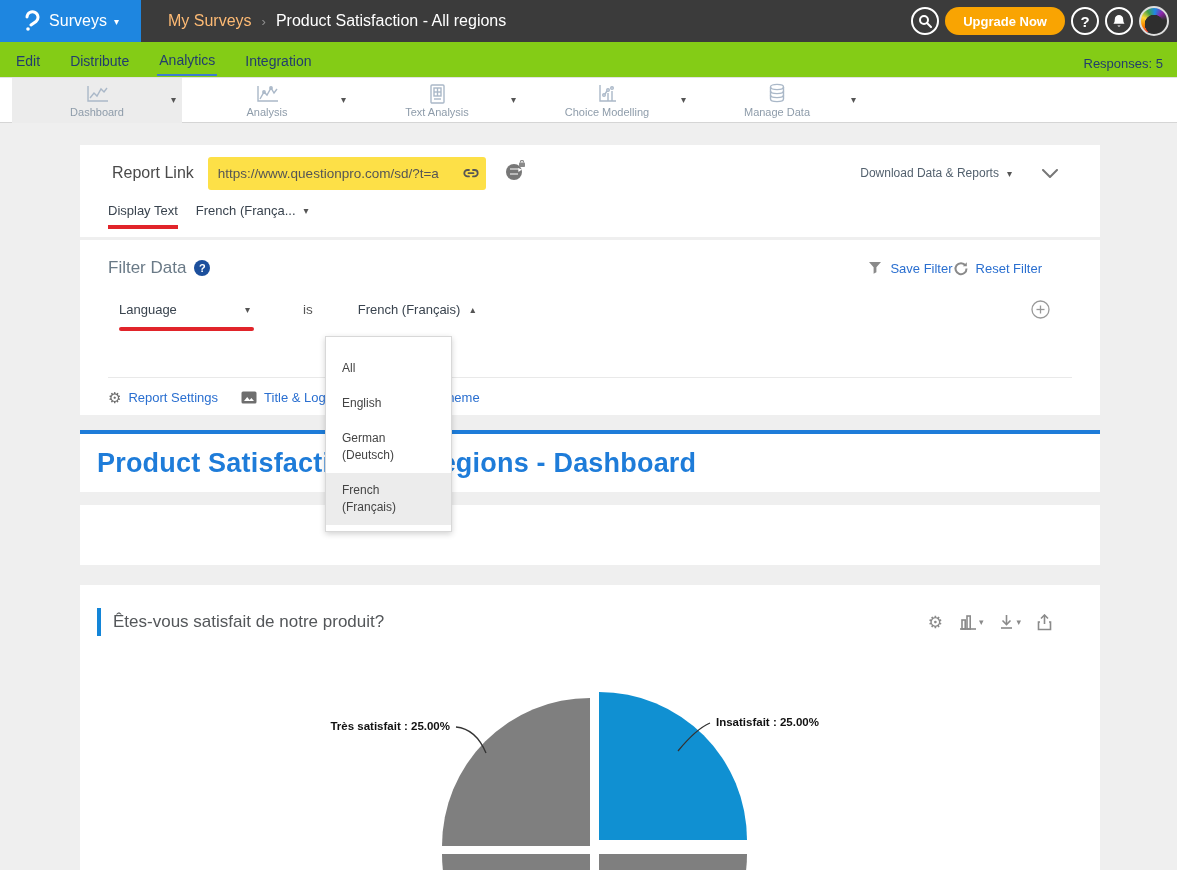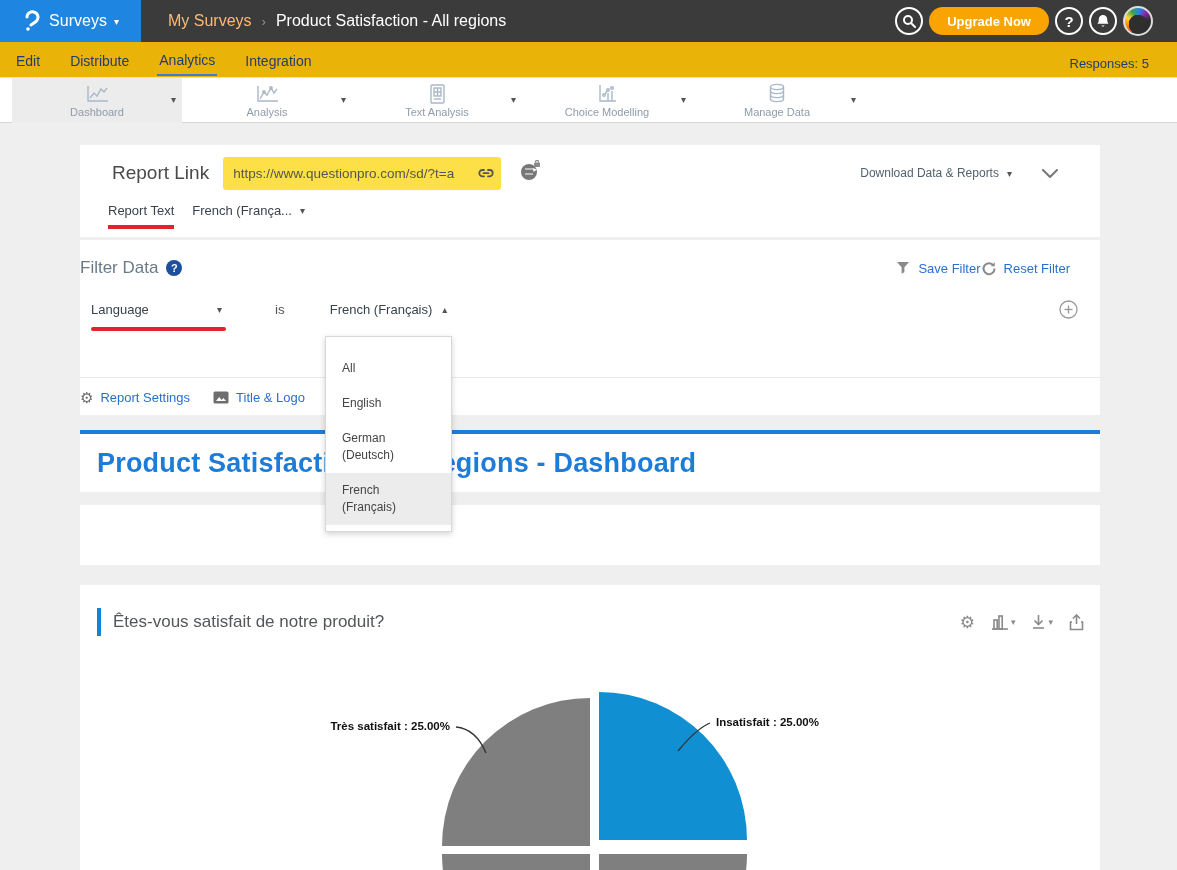--- a/index.html
+++ b/index.html
@@ -9,75 +9,75 @@
   
   .topbar { height:42px; background:#3b3b3b; display:flex; align-items:center; position:relative; }
   .logo-block { width:141px; height:42px; background:#1e86e0; display:flex; align-items:center;
                 justify-content:center; gap:7px; cursor:pointer; }
   .logo-block .brand { color:#fff; font-size:16px; }
   .logo-block .caret { color:#fff; font-size:10px; }
   .breadcrumb { display:flex; align-items:center; gap:10px; margin-left:27px; font-size:16px; }
   .crumb-light { color:#fdba74; cursor:pointer; }
   .crumb-sep { color:#8f8f8f; font-size:13px; }
   .crumb-current { color:#ffffff; }
-  .topbar-right { position:absolute; right:24px; display:flex; align-items:center; gap:6px; }
+  .topbar-right { position:absolute; right:8px; display:flex; align-items:center; gap:6px; }
   .circle-btn { width:28px; height:28px; border:2px solid #fff; border-radius:50%; display:flex;
                 align-items:center; justify-content:center; color:#fff; font-weight:bold;
                 font-size:15px; cursor:pointer; background:transparent; }
   .upgrade-btn { height:28px; padding:0 18px; border:none; border-radius:14px; background:#f9a402;
                  color:#fff; font-weight:bold; font-size:13px; cursor:pointer; }
   .avatar { width:30px; height:30px; border-radius:50%; border:2px solid #ddd; cursor:pointer;
             background:
               radial-gradient(circle at 50% 62%, #2e2e2e 44%, rgba(0,0,0,0) 46%),
               conic-gradient(from 210deg, #e53935, #fb8c00, #fdd835, #43a047, #1e88e5, #8e24aa, #2e2e2e 65%, #2e2e2e);
             background-color:#2e2e2e; }
 
   
-  .subnav { height:36px; background:#eab308; display:flex; align-items:center; padding:0 14px;
+  .subnav { height:36px; background:#84cc16; display:flex; align-items:center; padding:0 14px;
             border-bottom:1px solid #e2e2e2; position:relative; }
   .subnav .tab { font-size:14px; color:#223d6d; margin-right:26px; padding:8px 2px 6px; cursor:pointer; }
   .subnav .tab.active { border-bottom:2px solid #3d7bd1; }
-  .responses { position:absolute; right:28px; color:#223d6d; font-size:13px;margin-top:8px; }
+  .responses { position:absolute; right:14px; color:#223d6d; font-size:13px;margin-top:8px; }
 
   
   .toolbar { height:45px; background:#fff; border-bottom:1px solid #d5d5d5; display:flex; padding-left:12px; }
   .tool-cell { width:170px; height:45px; position:relative; display:flex; flex-direction:column;
                align-items:center; justify-content:center; cursor:pointer; }
   .tool-cell.active { background:#ececec; }
   .tool-cell .t-icon { height:20px; display:flex; align-items:flex-end; }
   .tool-cell .t-label { font-size:11px; color:#8e9caa; margin-top:2px; }
   .tool-cell .t-caret { position:absolute; right:6px; top:16px; color:#555; font-size:10px; }
   .tool-cell svg { stroke:#aab8c8; fill:none; stroke-width:1.4; }
 
   
   .card { width:1020px; margin-left:80px; background:#fff; }
 
   .report-card { margin-top:22px; height:92px; padding:10px 0 0 32px; position:relative; }
   .row1 { display:flex; align-items:center; height:36px; }
-  .lbl { font-size:19px; color:#4a4a4a; }
+  .lbl { font-size:16px; color:#4a4a4a; }
   .url-box { position:relative; margin-left:14px; width:278px; height:33px; background:#fde047;
              border-radius:3px; display:flex; align-items:center; }
   .url-box input { border:none; background:transparent; outline:none; width:100%; height:100%;
                    padding:0 28px 0 10px; font-size:13.5px; color:#555;
                    font-family:"Liberation Sans", sans-serif; }
   .link-icon { position:absolute; right:6px; top:8px; }
   .globe-wrap { margin-left:18px; cursor:pointer; }
   .dl-group { margin-left:auto; display:flex; align-items:center; gap:8px; margin-right:30px;
               cursor:pointer; }
   .dl-label { font-size:12px; color:#53616e; }
   .dl-caret { font-size:10px; color:#555; }
   .big-chevron { margin-right:42px; cursor:pointer; display:flex; }
   .row2 { display:flex; align-items:flex-start; margin-top:10px; }
   .display-tab { font-size:13px; color:#39434e; padding:2px 0 7px; border-bottom:4px solid #e1242a;
                  margin-left:-4px; cursor:pointer; }
   .lang-select { margin-left:18px; font-size:13px; color:#39434e; display:flex; align-items:center;
                  gap:8px; padding-top:2px; cursor:pointer; }
   .sm-caret { font-size:10px; color:#555; }
 
-  .filter-card { margin-top:3px; height:175px; position:relative; padding:0 0; }
+  .filter-card { margin-top:3px; height:175px; position:relative; padding:0 28px; }
   .filter-head { display:flex; align-items:center; padding-top:18px; }
   .filter-title { font-size:17px; color:#6a7a87; }
   .help-badge { width:16px; height:16px; border-radius:50%; background:#1c4f9c; color:#fff;
                 font-size:11px; font-weight:bold; display:flex; align-items:center;
                 justify-content:center; margin-left:8px; cursor:pointer; }
   .filter-actions { margin-left:auto; display:flex; margin-right:30px; }
   .f-action { display:flex; align-items:center; gap:8px; cursor:pointer; }
   .f-action span.txt { font-size:13px; color:#2a6fd0; }
   .cond-row { display:flex; align-items:flex-start; margin-top:22px; position:relative; }
   .field-ctl { margin-left:11px; width:135px; cursor:pointer; }
@@ -98,21 +98,21 @@
 
   
   .heading-card { margin-top:15px; height:62px; border-top:4px solid #1e7cd9; display:flex;
                   align-items:center; padding-left:17px; }
   .heading-card h1 { font-size:27px; color:#1e7cd9; font-weight:bold; letter-spacing:0.2px; }
 
   .empty-card { margin-top:13px; height:60px; }
 
   
   .question-card { margin-top:20px; height:285px; position:relative; padding-top:23px; }
-  .q-head { display:flex; align-items:center; padding:0 16px 0 17px; }
+  .q-head { display:flex; align-items:center; padding:0 48px 0 17px; }
   .accent { width:4px; height:28px; background:#1385d8; }
   .q-title { font-size:17px; color:#54575a; margin-left:12px; }
   .q-icons { margin-left:auto; display:flex; align-items:center; gap:16px; }
   .q-icons .ico { display:flex; align-items:center; cursor:pointer; gap:2px; }
   .q-icons svg { stroke:#8a8a8a; fill:none; stroke-width:1.6; }
   .q-icons .gear { color:#8a8a8a; font-size:17px; line-height:1; }
   .mini-caret { color:#8a8a8a; font-size:9px; }
 
   .pie-wrap { position:absolute; left:0; top:100px; width:1020px; height:185px; }
 
@@ -267,21 +267,21 @@
       <span class="dl-label">Download Data &amp; Reports</span>
       <span class="dl-caret">▾</span>
     </div>
     <span class="big-chevron">
       <svg width="16" height="9" viewBox="0 0 16 9">
         <polyline points="1,1 8,8 15,1" fill="none" stroke="#777" stroke-width="2" stroke-linecap="round" stroke-linejoin="round"></polyline>
       </svg>
     </span>
   </div>
   <div class="row2">
-    <span class="display-tab">Report Text</span>
+    <span class="display-tab">Display Text</span>
     <span class="lang-select">
       <span>French (França...</span>
       <span class="sm-caret">▾</span>
     </span>
   </div>
 </section>
 
 <section class="card filter-card">
   <div class="filter-head">
     <span class="filter-title">Filter Data</span>

